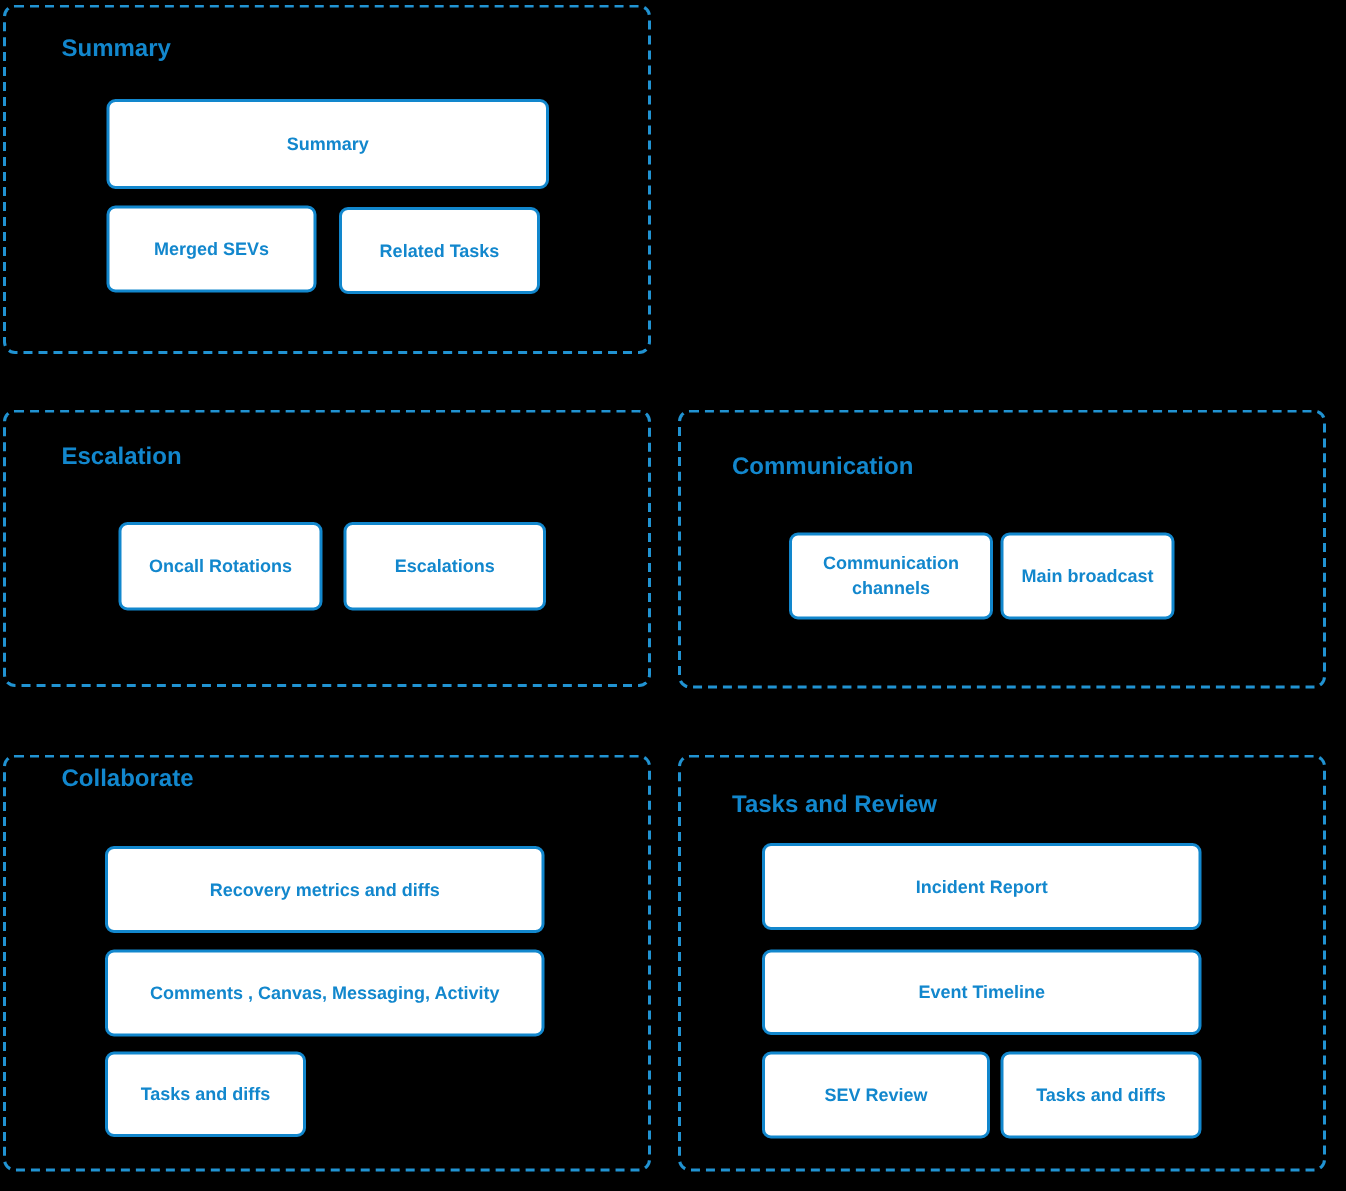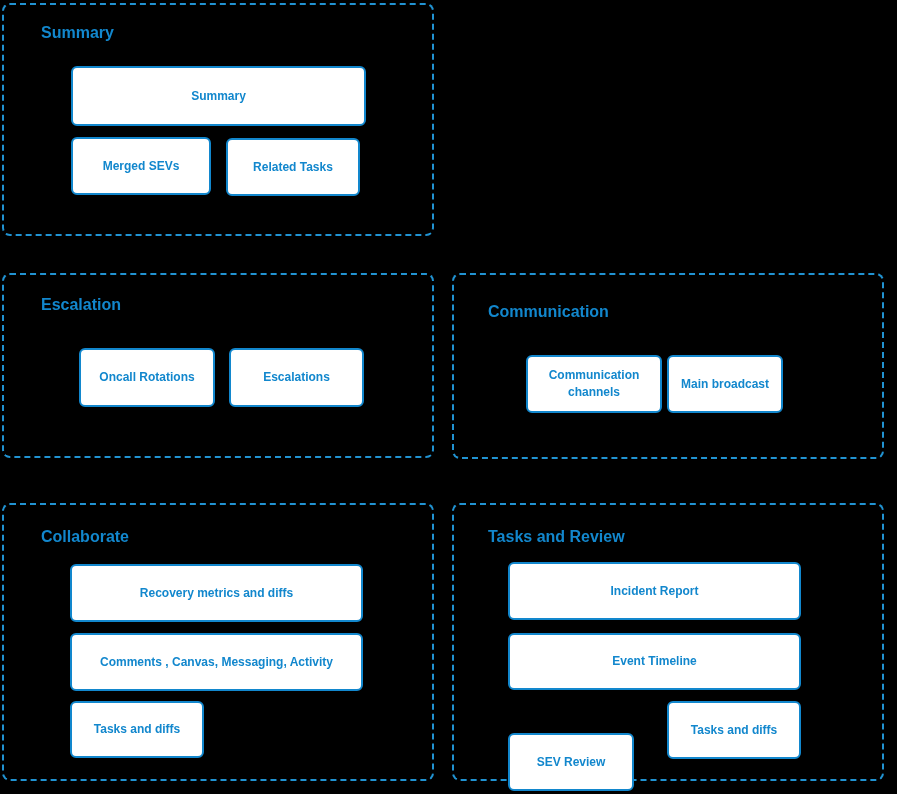--- a/index.html
+++ b/index.html
@@ -69,27 +69,27 @@
     <div class="node" style="left:225px; top:73px; width:135px; height:59px;">Escalations</div>
   </section>
 
   <section class="group" style="left:452px; top:273px; width:432px; height:186px;">
     <h2 class="group-title" style="left:34px; top:28px;">Communication</h2>
     <div class="node" style="left:56px; top:80px; width:136px; height:58px;margin-left:16px;">Communication channels</div>
     <div class="node" style="left:213px; top:80px; width:116px; height:58px;">Main broadcast</div>
   </section>
 
   <section class="group" style="left:2px; top:503px; width:432px; height:278px;">
-    <h2 class="group-title" style="left:37px; top:23px;">Collaborate</h2>
+    <h2 class="group-title" style="left:37px; top:6px;">Collaborate</h2>
     <div class="node" style="left:66px; top:59px; width:293px; height:58px;">Recovery metrics and diffs</div>
     <div class="node" style="left:66px; top:128px; width:293px; height:58px;">Comments , Canvas, Messaging, Activity</div>
     <div class="node" style="left:66px; top:196px; width:134px; height:57px;">Tasks and diffs</div>
   </section>
 
   <section class="group" style="left:452px; top:503px; width:432px; height:278px;">
     <h2 class="group-title" style="left:34px; top:23px;">Tasks and Review</h2>
     <div class="node" style="left:54px; top:57px; width:293px; height:58px;">Incident Report</div>
     <div class="node" style="left:54px; top:128px; width:293px; height:57px;">Event Timeline</div>
-    <div class="node" style="left:54px; top:196px; width:126px; height:58px;margin-top:32px;">SEV Review</div>
+    <div class="node" style="left:54px; top:196px; width:152px; height:58px;">SEV Review</div>
     <div class="node" style="left:213px; top:196px; width:134px; height:58px;">Tasks and diffs</div>
   </section>
 
 </div>
 
 </body></html>

